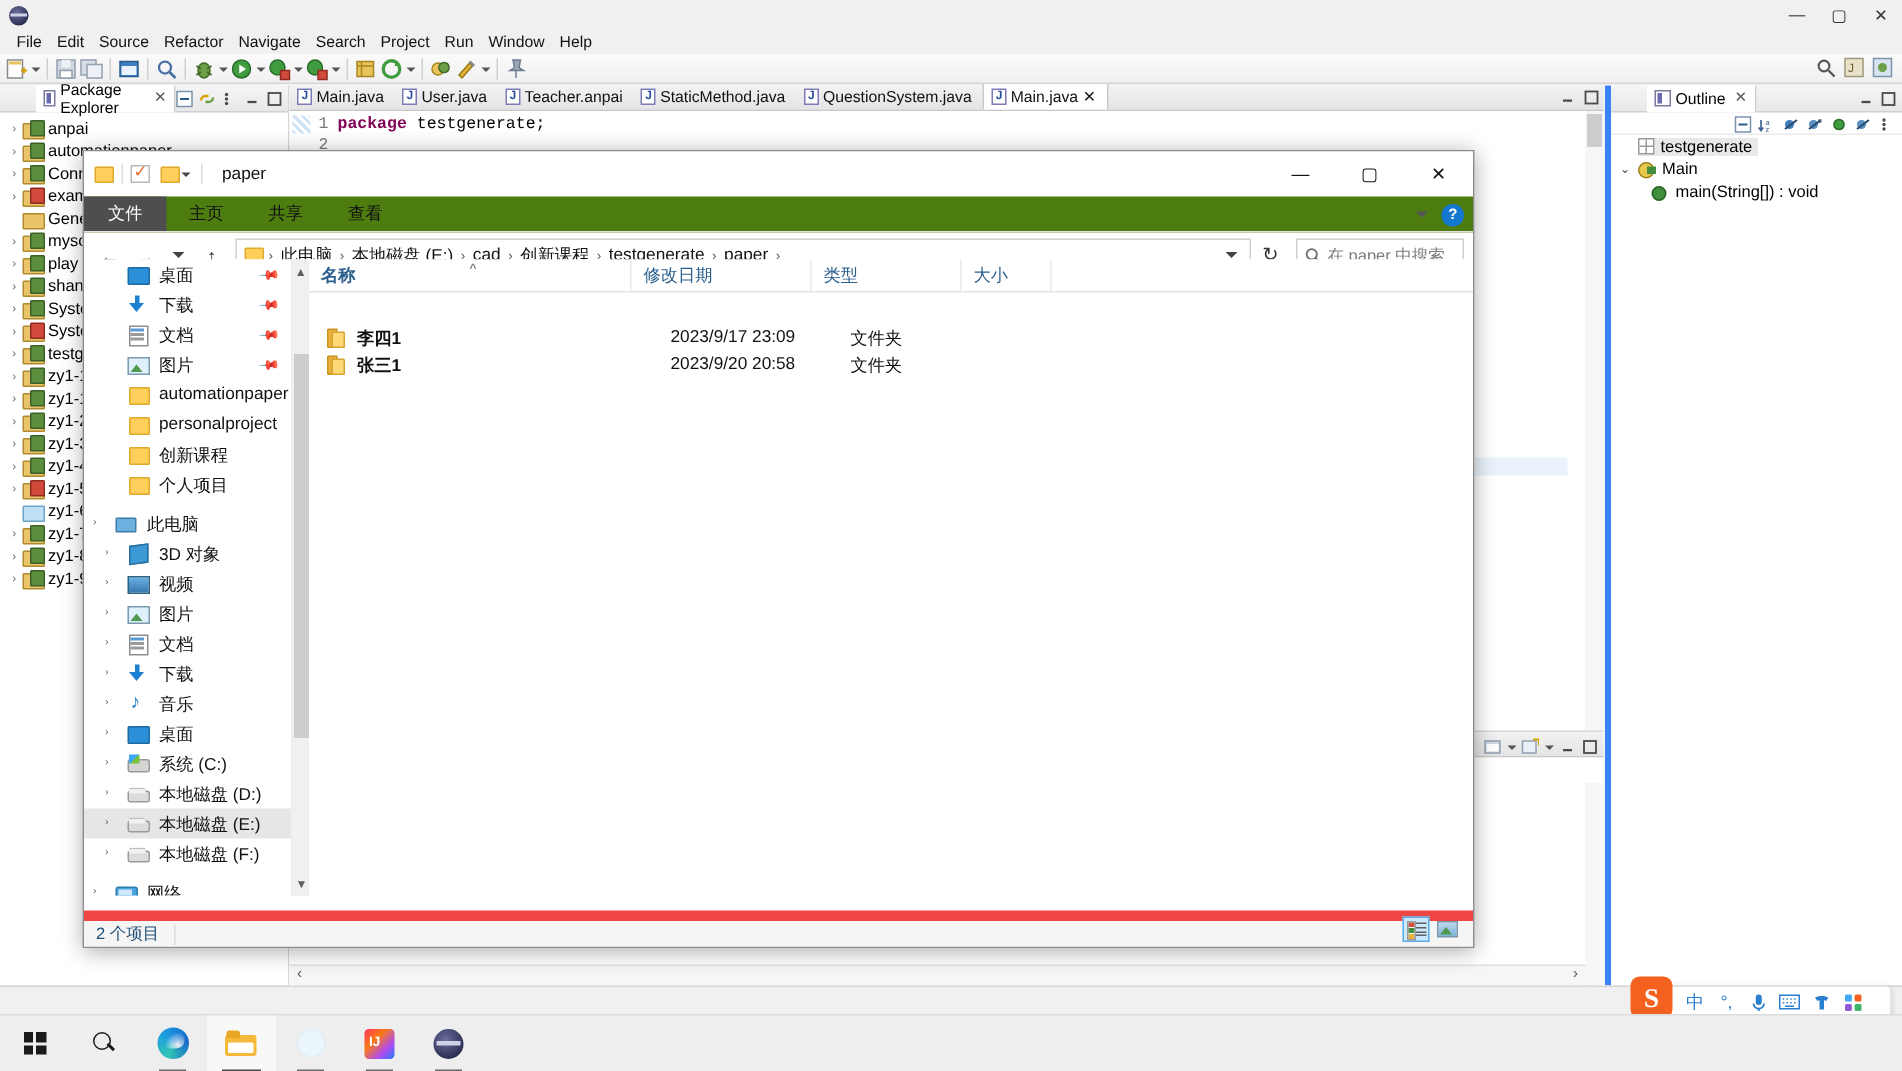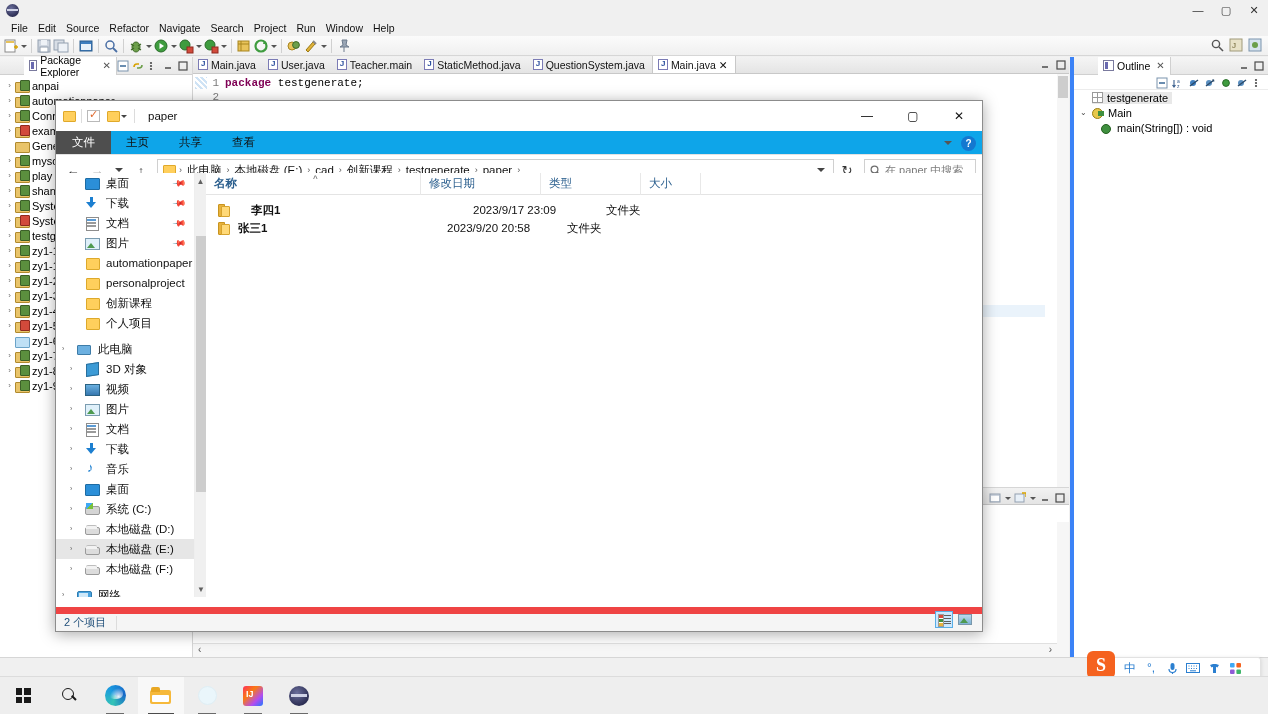--- a/index.html
+++ b/index.html
@@ -132,21 +132,21 @@
   .qa-sep{width:1px;height:14px;background:#dcdcdc;margin:0 5px;display:inline-block;}
   .qa-check{width:13px;height:12px;border:1px solid #b9b9b9;background:#fff;position:relative;display:inline-block;}
   .qa-check:after{content:"✓";position:absolute;left:1px;top:-3px;font-size:11px;color:#e0672b;}
   .qa-caret{width:9px;height:12px;position:relative;display:inline-block;}
   .qa-caret:after{content:"";position:absolute;left:1px;top:5px;border-left:3.5px solid transparent;
      border-right:3.5px solid transparent;border-top:3.5px solid #444;}
   .fe-title-text{font-size:11.5px;color:#111;margin-left:8px;}
   .fe-wc{position:absolute;right:0;top:0;display:flex;}
   .fe-wc div{width:46px;height:30px;display:flex;align-items:center;justify-content:center;font-size:12px;color:#111;}
 
-  .fe-ribbon{height:24px;background:#0ea5e9;display:flex;align-items:stretch;position:relative;
+  .fe-ribbon{height:24px;background:#4d7c0f;display:flex;align-items:stretch;position:relative;
      border-bottom:1px solid #e2e2e2;}
   .rb-file{background:#4e4e4e;color:#fff;font-size:11.5px;display:flex;align-items:center;
      padding:0 16px;}
   .rb-tab{font-size:11.5px;color:#111;display:flex;align-items:center;padding:0 15px;}
   .rb-right{position:absolute;right:6px;top:0;height:24px;display:flex;align-items:center;gap:7px;}
   .rb-caret{width:10px;height:10px;position:relative;}
   .rb-caret:after{content:"";position:absolute;left:0;top:3px;border-left:4px solid transparent;
      border-right:4px solid transparent;border-top:4px solid #555;}
   .help-ico{width:15px;height:15px;border-radius:50%;background:#1478d0;color:#fff;font-size:10px;
      display:flex;align-items:center;justify-content:center;font-weight:bold;}
@@ -602,21 +602,21 @@
         <div class="ed-tab">
           <span class="java-ico"></span>
           <span>Main.java</span>
         </div>
         <div class="ed-tab">
           <span class="java-ico"></span>
           <span>User.java</span>
         </div>
         <div class="ed-tab">
           <span class="java-ico"></span>
-          <span>Teacher.main</span>
+          <span>Teacher.anpai</span>
         </div>
         <div class="ed-tab">
           <span class="java-ico"></span>
           <span>StaticMethod.java</span>
         </div>
         <div class="ed-tab">
           <span class="java-ico"></span>
           <span>QuestionSystem.java</span>
         </div>
         <div class="ed-tab active">
@@ -963,21 +963,21 @@
               <span>修改日期</span>
             </div>
           <div class="lst-col cell-type">
               <span>类型</span>
             </div>
           <div class="lst-col cell-size" style="padding-left:8px;text-align:left;">
               <span>大小</span>
             </div>
         </div>
 
-        <div class="lst-row" style="margin-top:6px;gap:13px;">
+        <div class="lst-row" style="margin-top:21px;">
           <span class="file-ico"></span>
           <span class="cell-name" style="width:209px;">李四1</span>
           <span class="cell-date">2023/9/17 23:09</span>
           <span class="cell-type">文件夹</span>
           <span class="cell-size"></span>
         </div>
         <div class="lst-row">
           <span class="file-ico"></span>
           <span class="cell-name" style="width:209px;">张三1</span>
           <span class="cell-date">2023/9/20 20:58</span>

